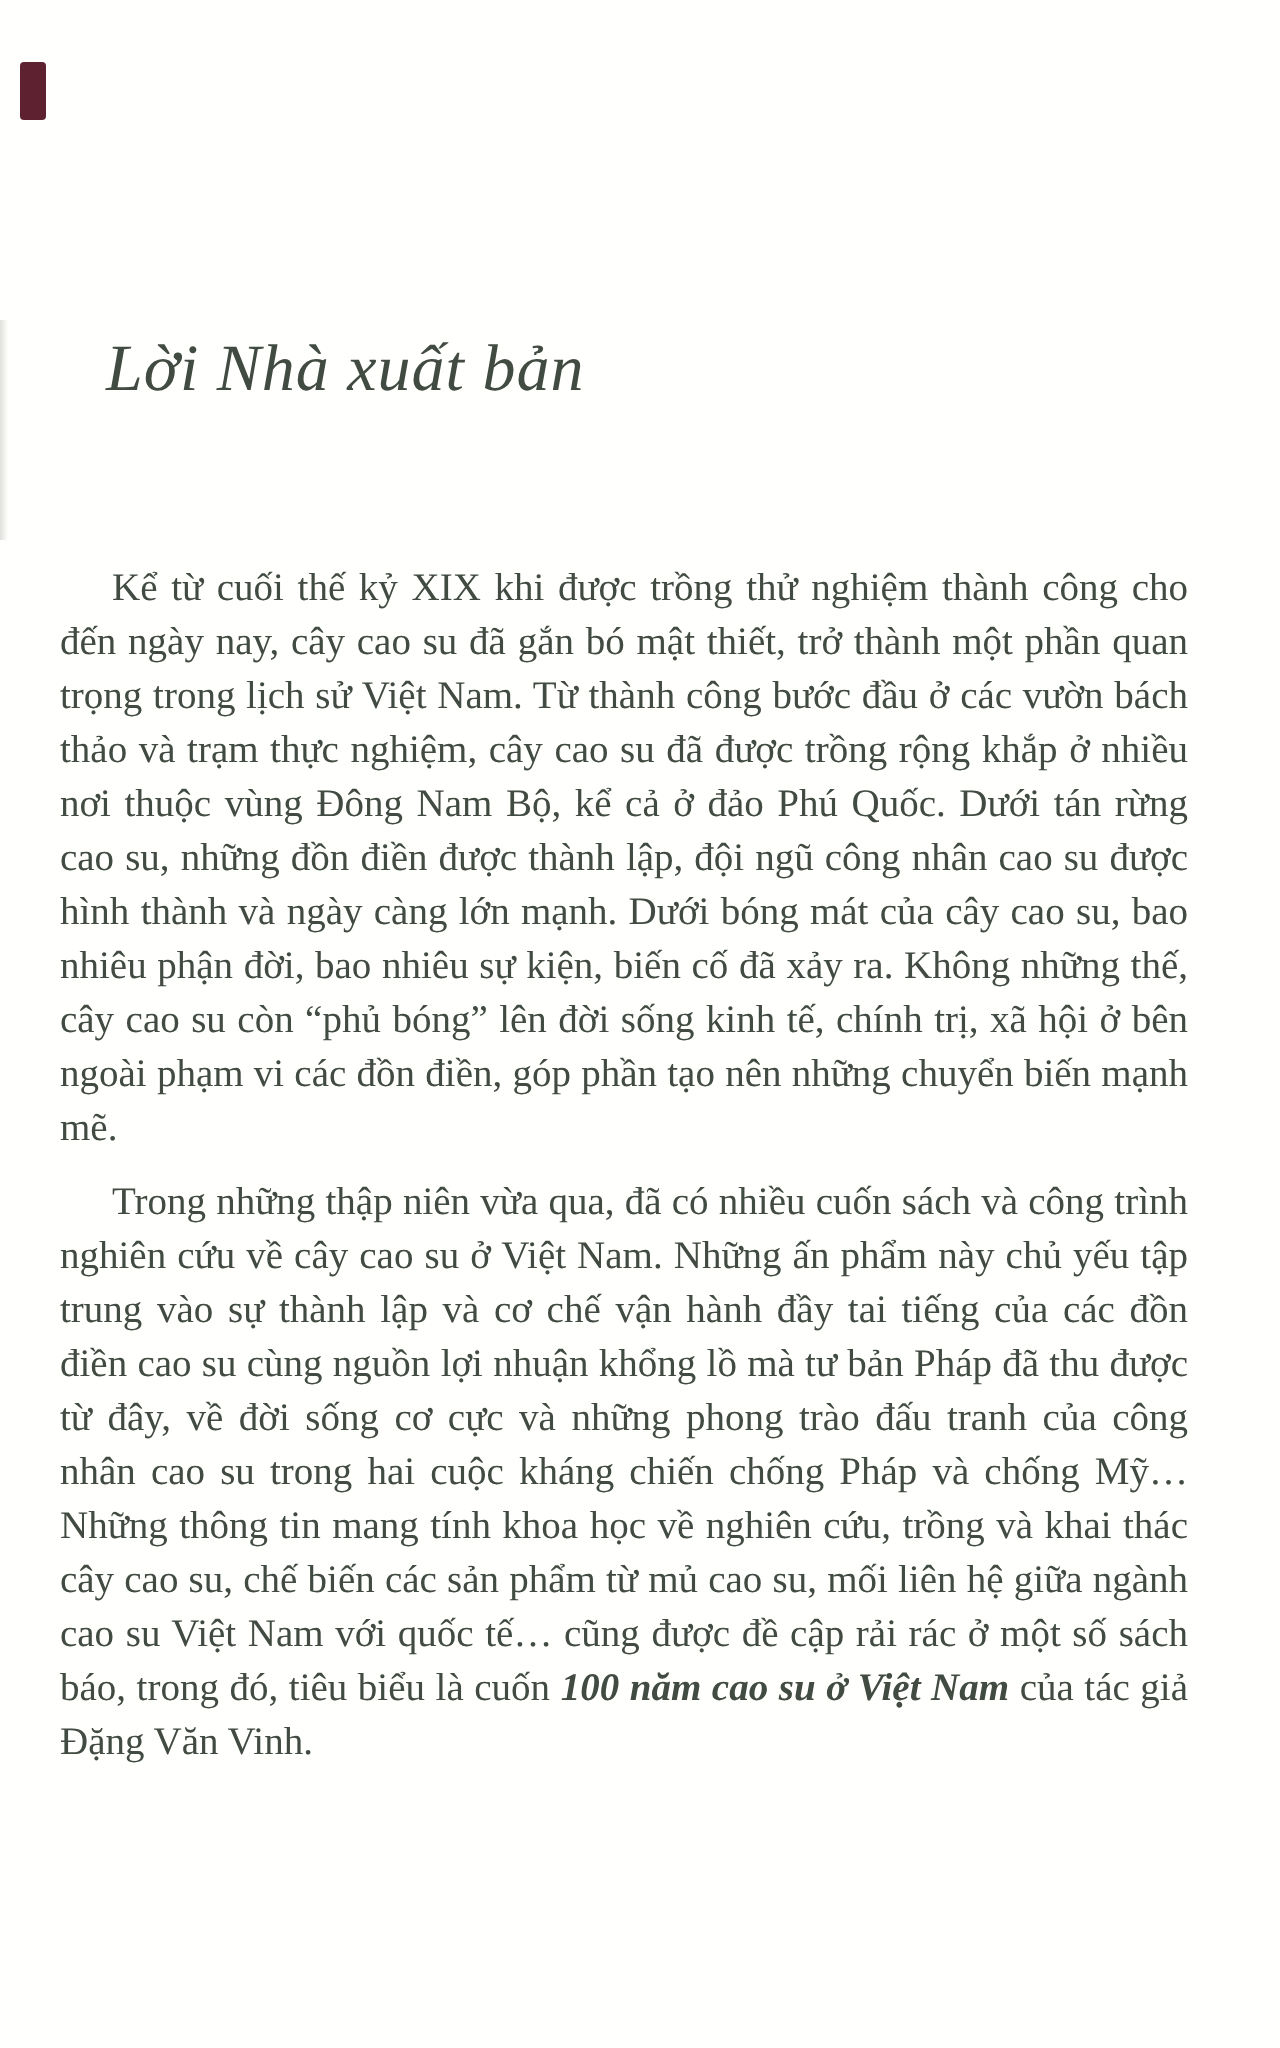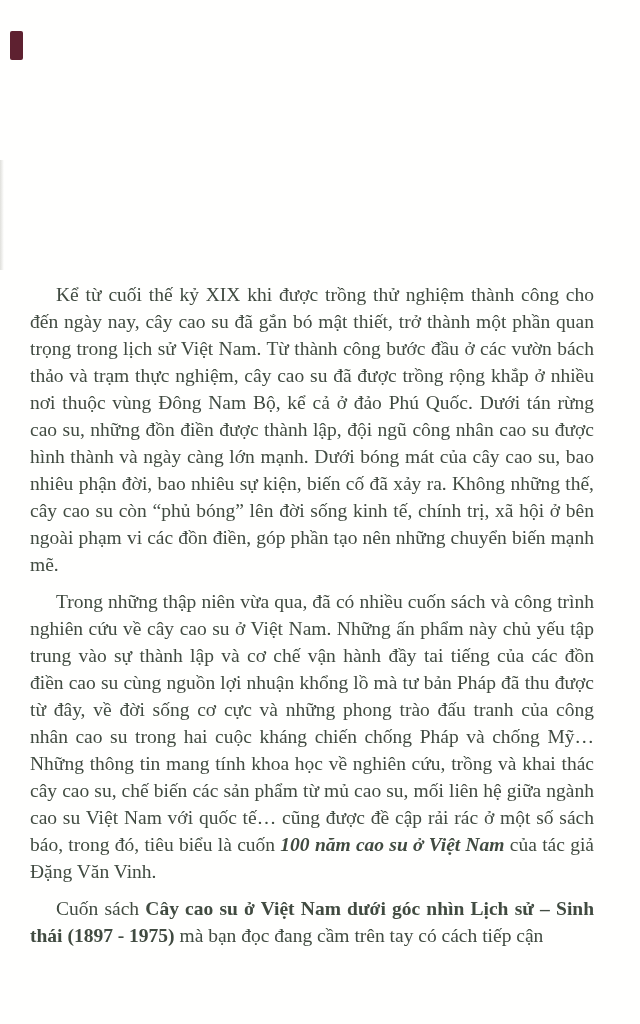--- a/index.html
+++ b/index.html
@@ -61,18 +61,18 @@
   .seg-normal { font-style: normal; font-weight: 400; }
   .seg-italic { font-style: italic; font-weight: bold; }
   .seg-bold   { font-weight: 700; }
 </style>
 </head>
 <body>
 
 <div class="page">
   <div class="corner-mark"></div>
   <div class="edge-smudge"></div>
+  <h1 class="title">Lời Nhà xuất bản</h1>
   <div class="body-text">
       <p><span class="seg-normal">Kể từ cuối thế kỷ XIX khi được trồng thử nghiệm thành công cho đến ngày nay, cây cao su đã gắn bó mật thiết, trở thành một phần quan trọng trong lịch sử Việt Nam. Từ thành công bước đầu ở các vườn bách thảo và trạm thực nghiệm, cây cao su đã được trồng rộng khắp ở nhiều nơi thuộc vùng Đông Nam Bộ, kể cả ở đảo Phú Quốc. Dưới tán rừng cao su, những đồn điền được thành lập, đội ngũ công nhân cao su được hình thành và ngày càng lớn mạnh. Dưới bóng mát của cây cao su, bao nhiêu phận đời, bao nhiêu sự kiện, biến cố đã xảy ra. Không những thế, cây cao su còn “phủ bóng” lên đời sống kinh tế, chính trị, xã hội ở bên ngoài phạm vi các đồn điền, góp phần tạo nên những chuyển biến mạnh mẽ.</span></p>
       <p><span class="seg-normal">Trong những thập niên vừa qua, đã có nhiều cuốn sách và công trình nghiên cứu về cây cao su ở Việt Nam. Những ấn phẩm này chủ yếu tập trung vào sự thành lập và cơ chế vận hành đầy tai tiếng của các đồn điền cao su cùng nguồn lợi nhuận khổng lồ mà tư bản Pháp đã thu được từ đây, về đời sống cơ cực và những phong trào đấu tranh của công nhân cao su trong hai cuộc kháng chiến chống Pháp và chống Mỹ… Những thông tin mang tính khoa học về nghiên cứu, trồng và khai thác cây cao su, chế biến các sản phẩm từ mủ cao su, mối liên hệ giữa ngành cao su Việt Nam với quốc tế… cũng được đề cập rải rác ở một số sách báo, trong đó, tiêu biểu là cuốn </span><span class="seg-italic">100 năm cao su ở Việt Nam</span><span class="seg-normal"> của tác giả Đặng Văn Vinh.</span></p>
-      <p><span class="seg-normal">Cuốn sách </span><span class="seg-bold">Cây cao su ở Việt Nam dưới góc nhìn Lịch sử – Sinh thái (1897 - 1975)</span><span class="seg-normal"> mà bạn đọc đang cầm trên tay có cách tiếp cận</span></p>
     </div>
 </div>
 
 </body></html>

